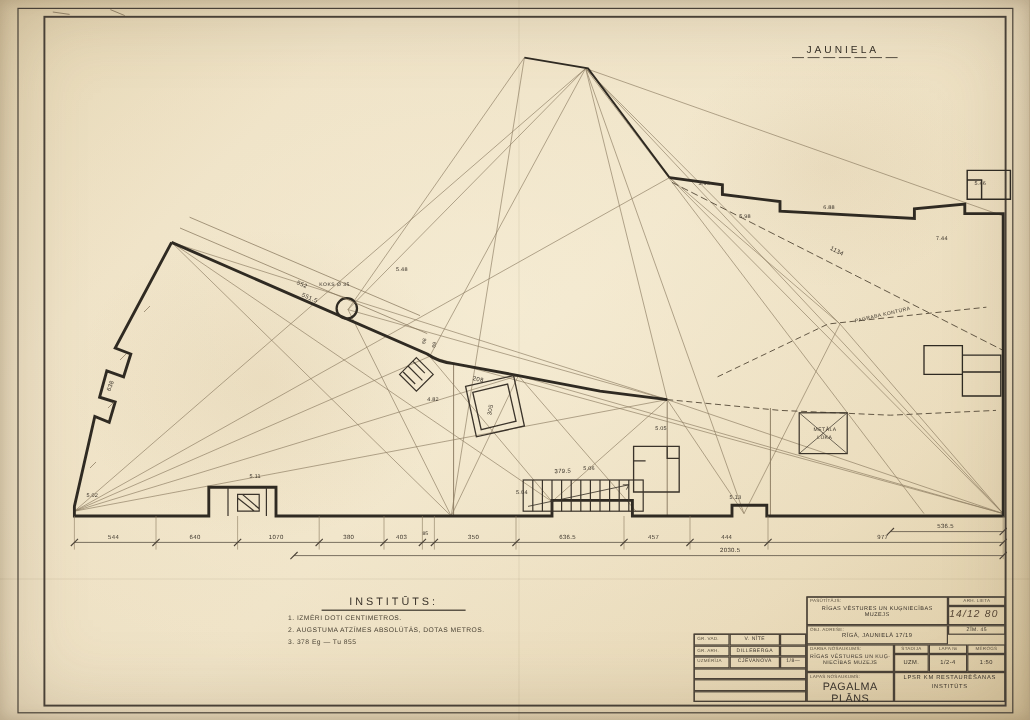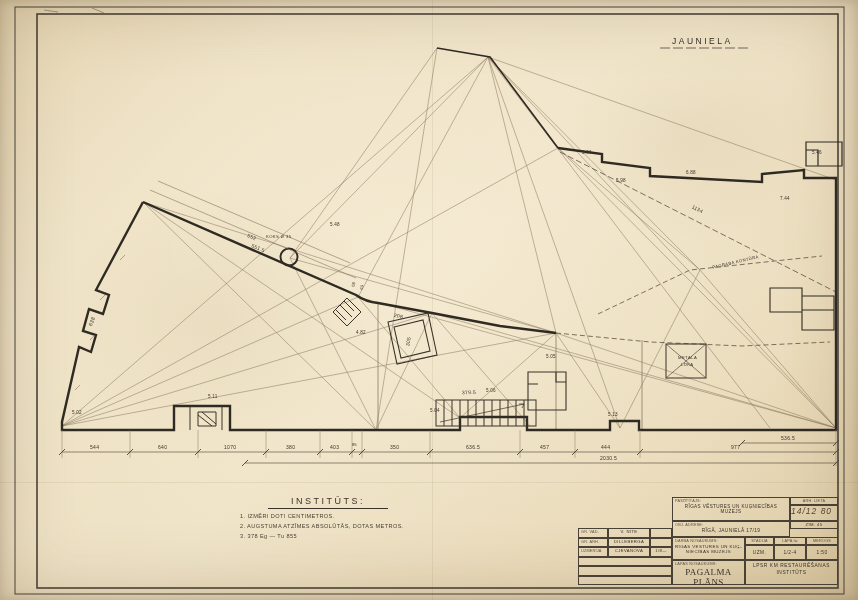--- a/index.html
+++ b/index.html
@@ -28,21 +28,21 @@
   .notes{position:absolute;left:240px;top:496px;width:210px;}
   .notes .ttl{font-size:9px;letter-spacing:2.5px;text-align:center;width:120px;margin-left:28px;
     border-bottom:1px solid #3a332a;padding-bottom:2px;color:#3a332a;}
   .notes .ln{font-size:5.6px;letter-spacing:.4px;margin-top:4px;color:#4a4234;white-space:nowrap;}
   
   .tb{position:absolute;font-size:5.2px;color:#39322a;}
   .tb .cell{position:absolute;border:1px solid #4a4136;box-sizing:border-box;}
   .tb .hd{font-size:3.8px;letter-spacing:.2px;color:#5c5240;padding:1px 2px;display:block;}
   .tb .val{display:block;text-align:center;letter-spacing:.4px;}
   .hand{font-style:italic;color:#554433;transform:rotate(-4deg);font-size:8.5px;letter-spacing:1px;}
-  .bigname{font-size:9px;letter-spacing:2px;text-align:center;font-family:Liberation Serif, serif;}
+  .bigname{font-size:9px;letter-spacing:2px;text-align:center;}
 </style>
 </head>
 <body>
 
 <div class="paper">
   <div class="stain s1"></div>
   <div class="stain s2"></div>
   <div class="crease-v"></div>
   <div class="crease-h"></div>
 

